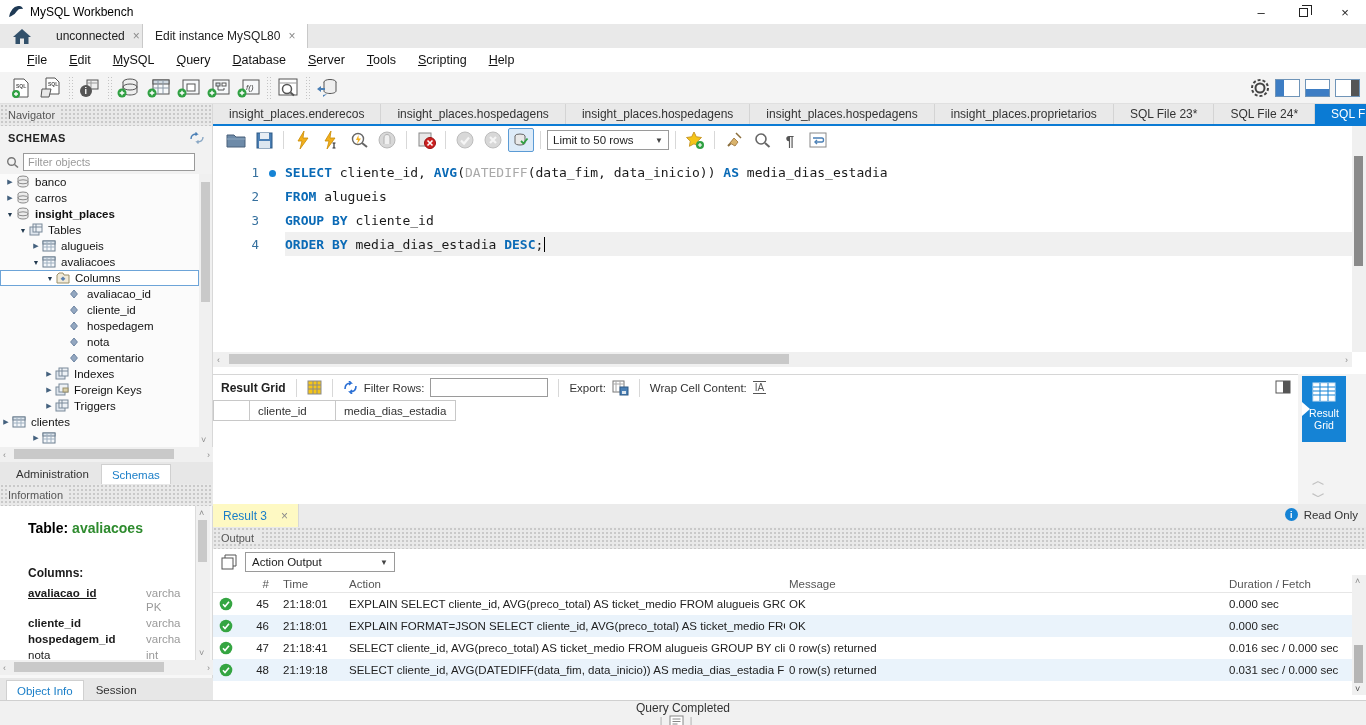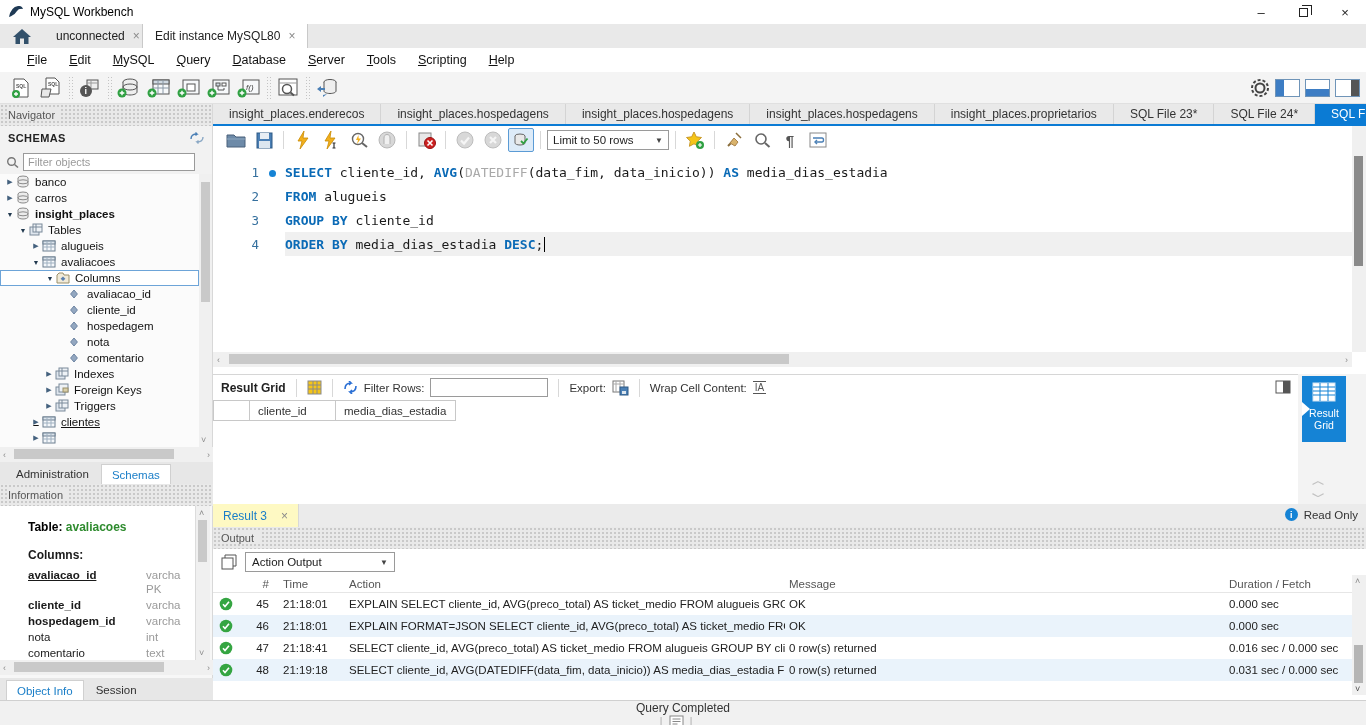--- a/index.html
+++ b/index.html
@@ -66,21 +66,21 @@
   .tree-label.bold { font-weight:bold; }
   .vscroll { background:#f0f0f0; }
   .vthumb { position:absolute; left:2px; width:9px; background:#c9c9c9; }
   .hscroll { background:#f0f0f0; position:relative; }
   .hthumb { position:absolute; top:2px; height:10px; background:#c9c9c9; }
   .scroll-arrow { position:absolute; font-size:9px; color:#8a8a8a; }
   .side-tabs { height:22px; background:#e7e7e7; display:flex; align-items:flex-end; padding-left:6px; gap:2px; }
   .side-tab { height:20px; display:flex; align-items:center; padding:0 10px; font-size:11.5px; color:#333; }
   .side-tab.active { background:#fff; color:#1a7ec8; border:1px solid #d0d0d0; border-bottom:none; }
   .info-panel { position:absolute; left:0; top:402px; width:196px; height:154px; background:#fff; border-right:1px solid #dcdcdc; overflow:hidden; padding:14px 0 0 28px; }
-  .info-table-line { font-size:12px; margin-bottom:14px; }
+  .info-table-line { font-size:14px; margin-bottom:30px; }
   .info-table-line b { color:#000; }
   .info-table-name { color:#2e8b2e; font-weight:bold; }
   .info-cols-label { font-size:12px; font-weight:bold; margin-bottom:6px; }
   .info-col-row { display:flex; font-size:11.5px; line-height:14px; margin-bottom:2px; }
   .info-col-name { width:118px; }
   .info-col-name.bold { font-weight:bold; }
   .info-col-name.underline { text-decoration:underline; }
   .info-col-types { color:#9a9a9a; }
   .statusbar { left:0; top:700px; width:1366px; height:25px; background:#f1f1f1; border-top:1px solid #d0d0d0; display:flex; align-items:center; padding:0 8px; font-size:12px; color:#333; justify-content:space-between;flex-direction:column; }
   .status-right { display:flex; align-items:center; gap:6px; margin-right:14px; color:#b5b5b5; }
@@ -490,21 +490,21 @@
           <span class="tree-arrow">▶</span>
           <span class="tree-icon">
             <svg width="14" height="14" viewBox="0 0 14 14">
               <rect x="1" y="4" width="9" height="8" fill="#dfe6ee" stroke="#7a8a9a"></rect>
               <rect x="4" y="1" width="9" height="8" fill="#eef2f6" stroke="#7a8a9a"></rect>
               <path d="M4 4h9M7 1v8" stroke="#7a8a9a"></path>
             </svg>
           </span>
           <span class="tree-label">Triggers</span>
         </div>
-        <div class="tree-row" style="padding-left: 30px; text-decoration: underline;">
+        <div class="tree-row" style="">
           <span class="tree-arrow">▶</span>
           <span class="tree-icon">
             <svg width="14" height="14" viewBox="0 0 14 14">
               <rect x="1" y="2" width="12" height="10" fill="#f4f7fa" stroke="#6d7f90"></rect>
               <rect x="1" y="2" width="12" height="3" fill="#dbe4ec" stroke="#6d7f90"></rect>
               <path d="M1 8h12M5 2v10M9 2v10" stroke="#9fb0c0"></path>
             </svg>
           </span>
           <span class="tree-label">clientes</span>
         </div>

